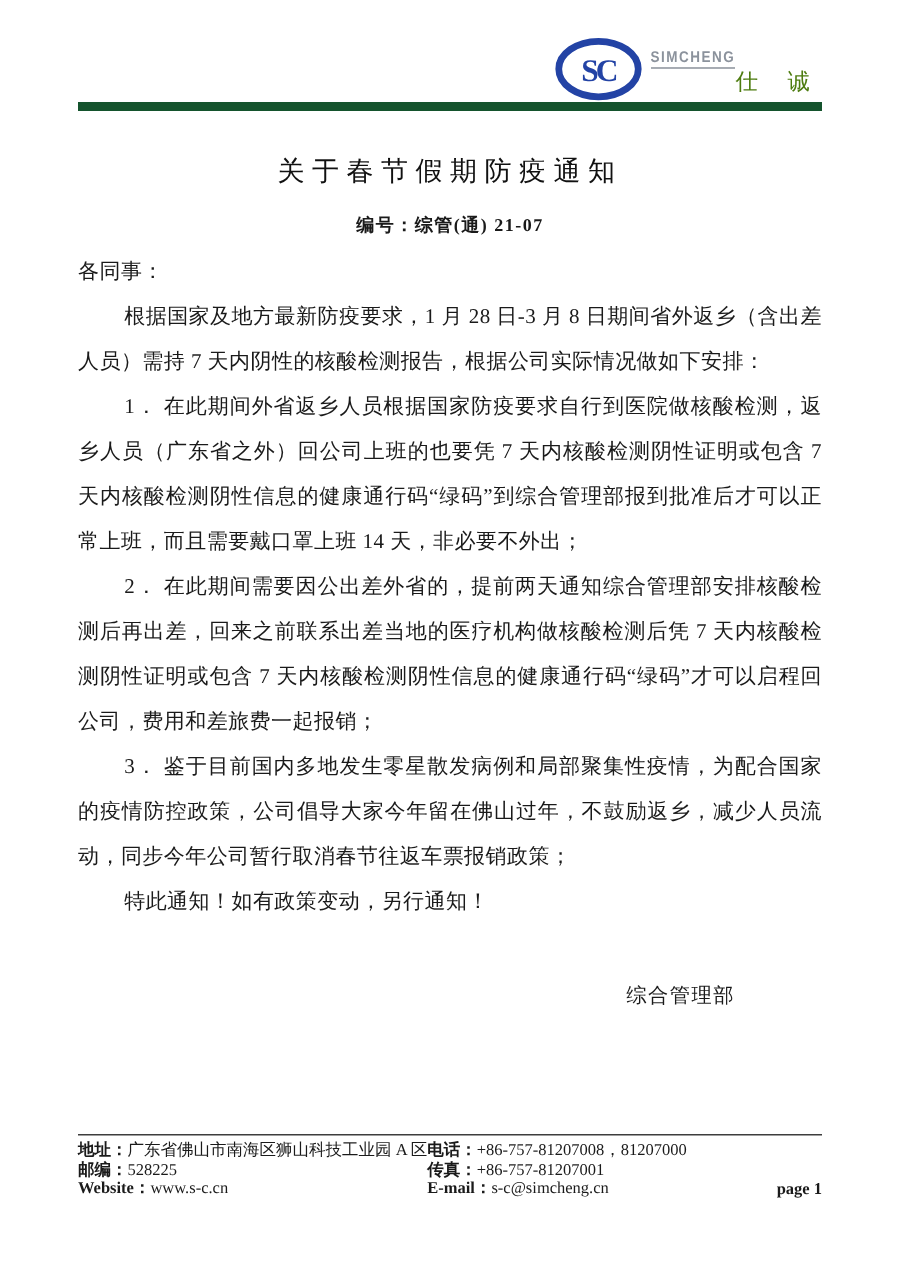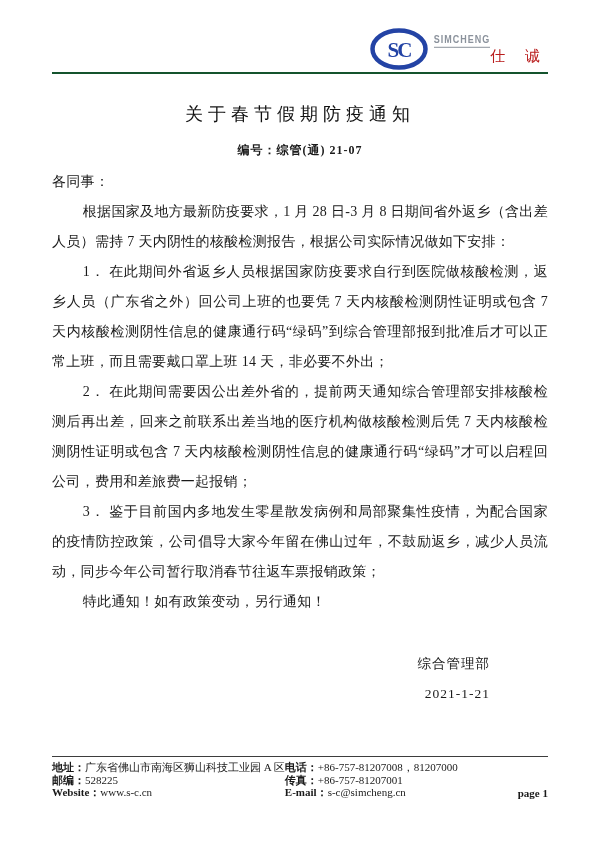--- a/index.html
+++ b/index.html
@@ -14,38 +14,38 @@
     color: #1a1a1a;
     overflow: hidden;
   }
   .content { padding: 30px 52px 0 52px; }
 
   
   .header {
     display: flex;
     justify-content: flex-end;
     height: 44px;
-    border-bottom: 2px solid #14532d;
+    border-bottom: 6px solid #14532d;
     padding-bottom: 1px;
   }
   .logo-wrap { display: flex; align-items: center; gap: 5px; }
   .brand-text { display: flex; flex-direction: row; align-items: flex-start; }
   .brand-en {
     font-family: "Liberation Sans", "DejaVu Sans", sans-serif;
     font-size: 9px;
     font-weight: bold;
     letter-spacing: 1px;
     color: #8b929c;
     border-bottom: 1.5px solid #9aa0a8;
     padding-bottom: 1px;
     transform: scaleY(1.15);
   }
   .brand-cn {
     font-size: 15px;
-    color: #b91c1c;
+    color: #4d7c0f;
     letter-spacing: 8px;
     margin-top: 12px;
     white-space: nowrap;
   }
 
   
   .doc-title {
     margin-top: 28px;
     text-align: center;
     font-size: 18px;
@@ -130,21 +130,20 @@
       <p>各同事：</p>
       <p class="indent">根据国家及地方最新防疫要求，1 月 28 日-3 月 8 日期间省外返乡（含出差人员）需持 7 天内阴性的核酸检测报告，根据公司实际情况做如下安排：</p>
       <p class="indent">1．  在此期间外省返乡人员根据国家防疫要求自行到医院做核酸检测，返乡人员（广东省之外）回公司上班的也要凭 7 天内核酸检测阴性证明或包含 7 天内核酸检测阴性信息的健康通行码“绿码”到综合管理部报到批准后才可以正常上班，而且需要戴口罩上班 14 天，非必要不外出；</p>
       <p class="indent">2．  在此期间需要因公出差外省的，提前两天通知综合管理部安排核酸检测后再出差，回来之前联系出差当地的医疗机构做核酸检测后凭 7 天内核酸检测阴性证明或包含 7 天内核酸检测阴性信息的健康通行码“绿码”才可以启程回公司，费用和差旅费一起报销；</p>
       <p class="indent">3．  鉴于目前国内多地发生零星散发病例和局部聚集性疫情，为配合国家的疫情防控政策，公司倡导大家今年留在佛山过年，不鼓励返乡，减少人员流动，同步今年公司暂行取消春节往返车票报销政策；</p>
       <p class="indent">特此通知！如有政策变动，另行通知！</p>
     </div>
 
     <div class="signature">
       <div>综合管理部</div>
-      <div>2021-1-21</div>
     </div>
 
   </div>
 
   <div class="footer">
     <div class="footer-cols">
       <div class="footer-col left">
         <div class="footer-row">
           <span class="flabel">地址：</span><span>广东省佛山市南海区狮山科技工业园 A 区</span>
         </div>

